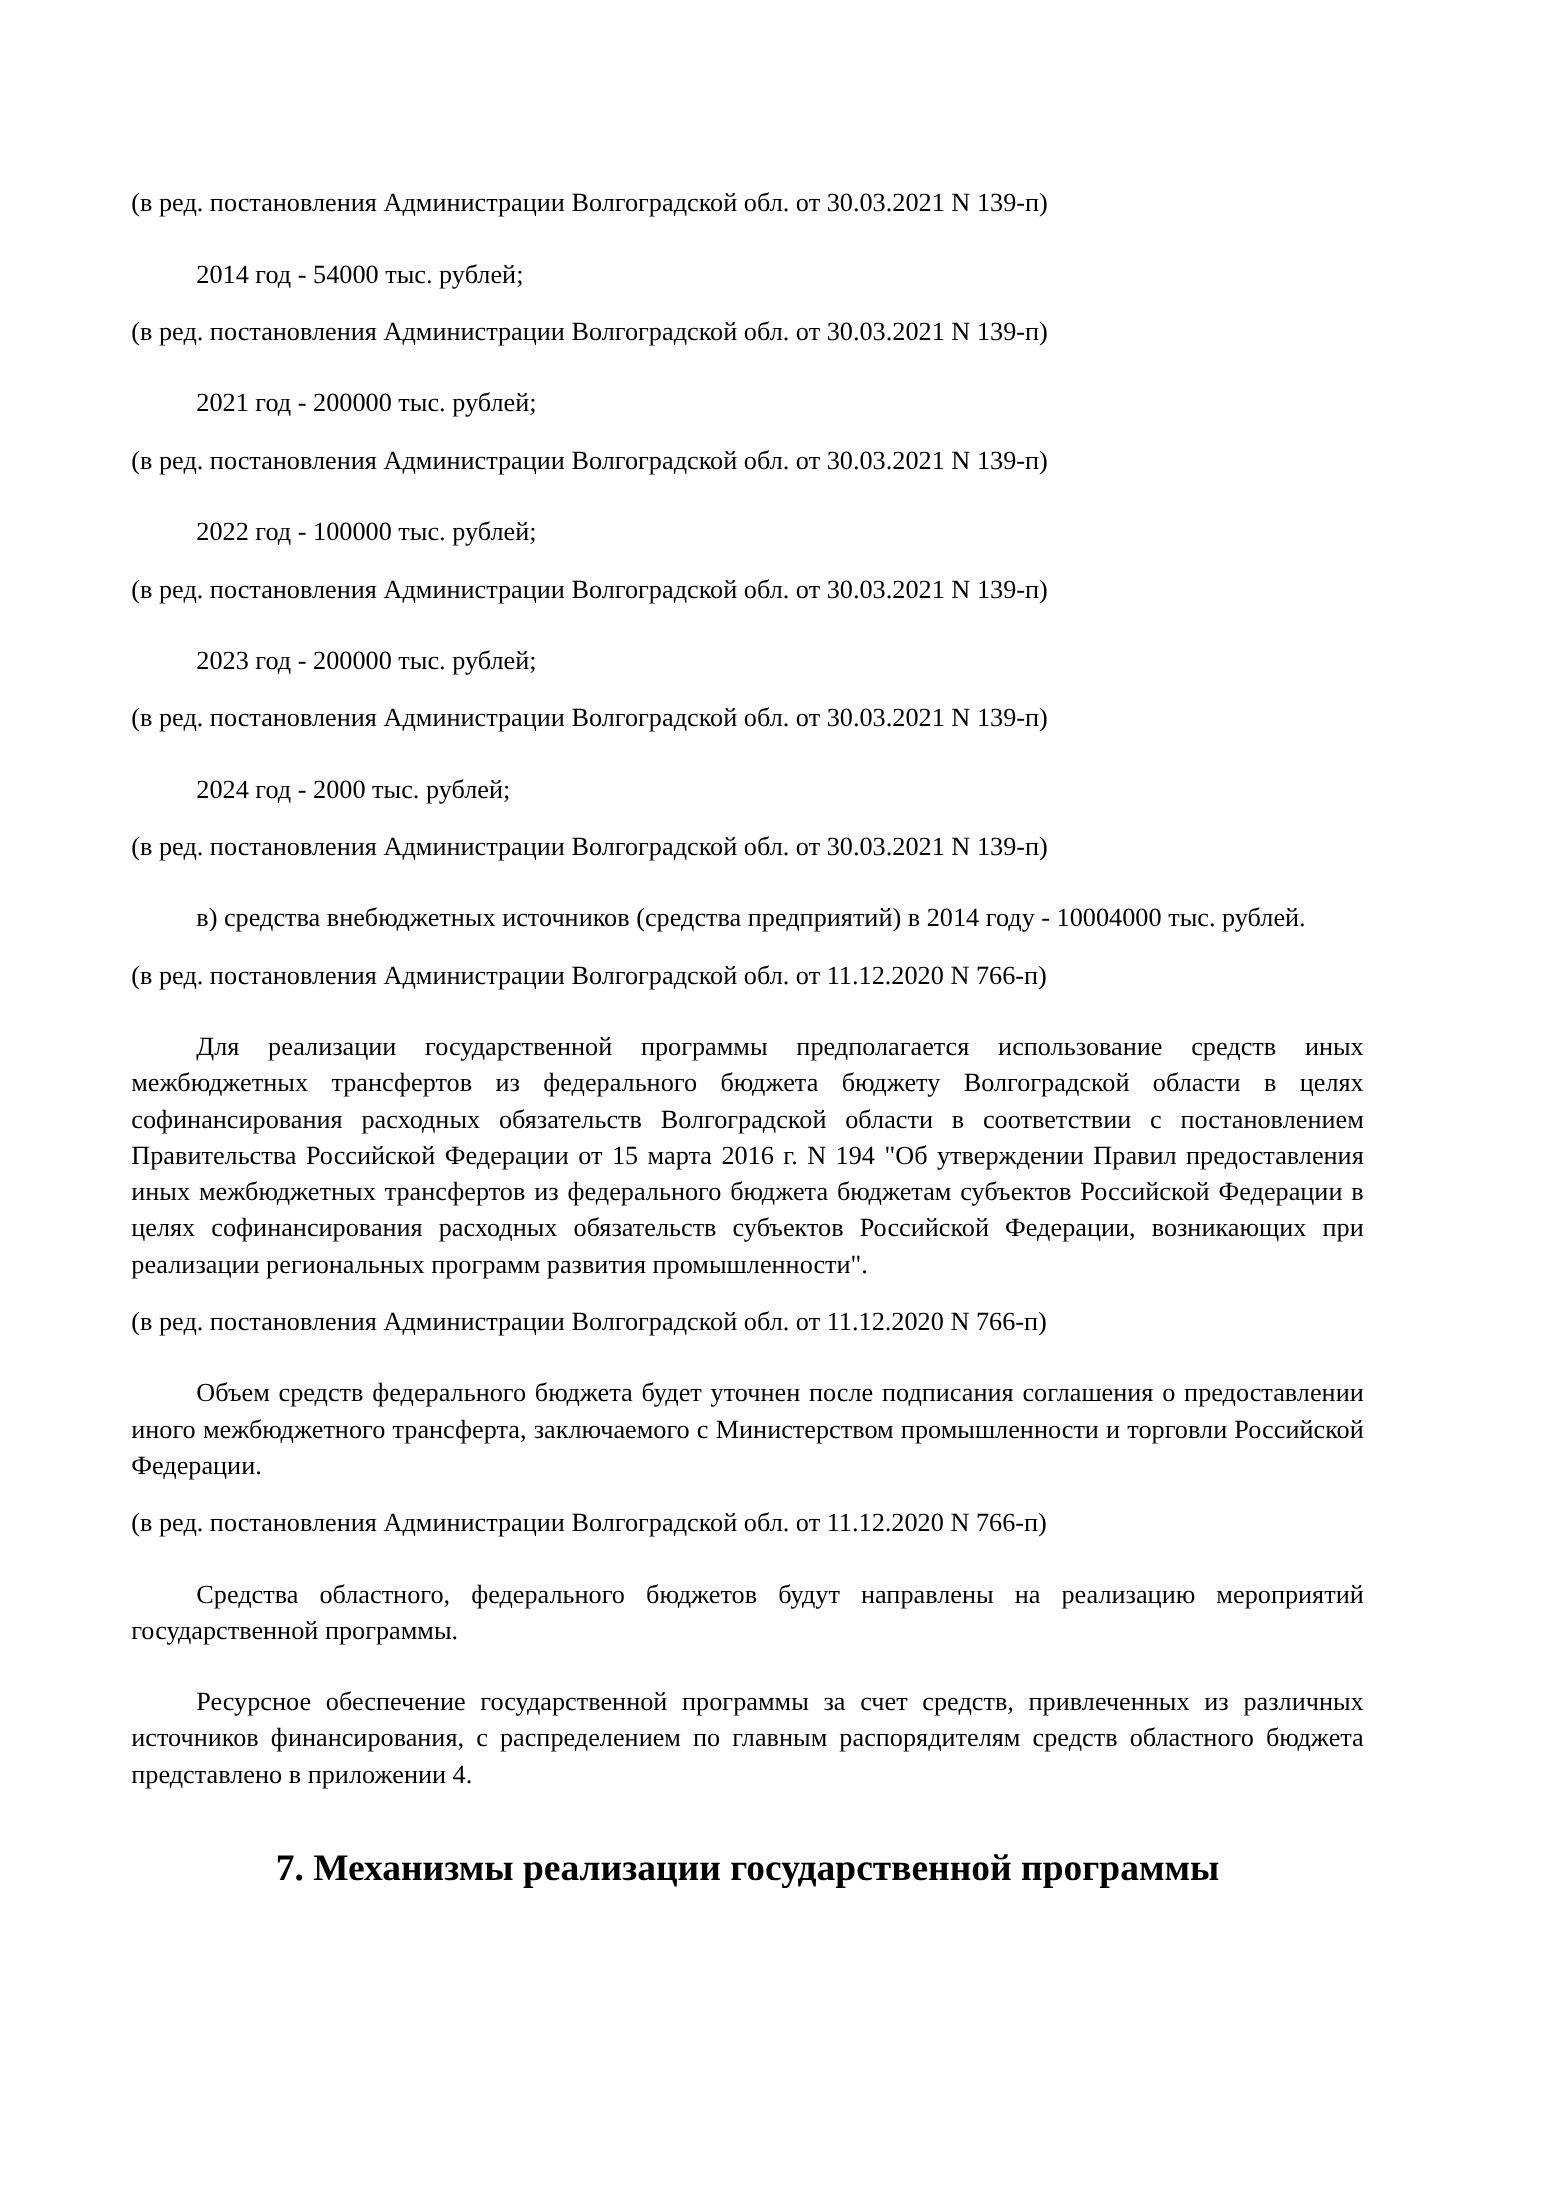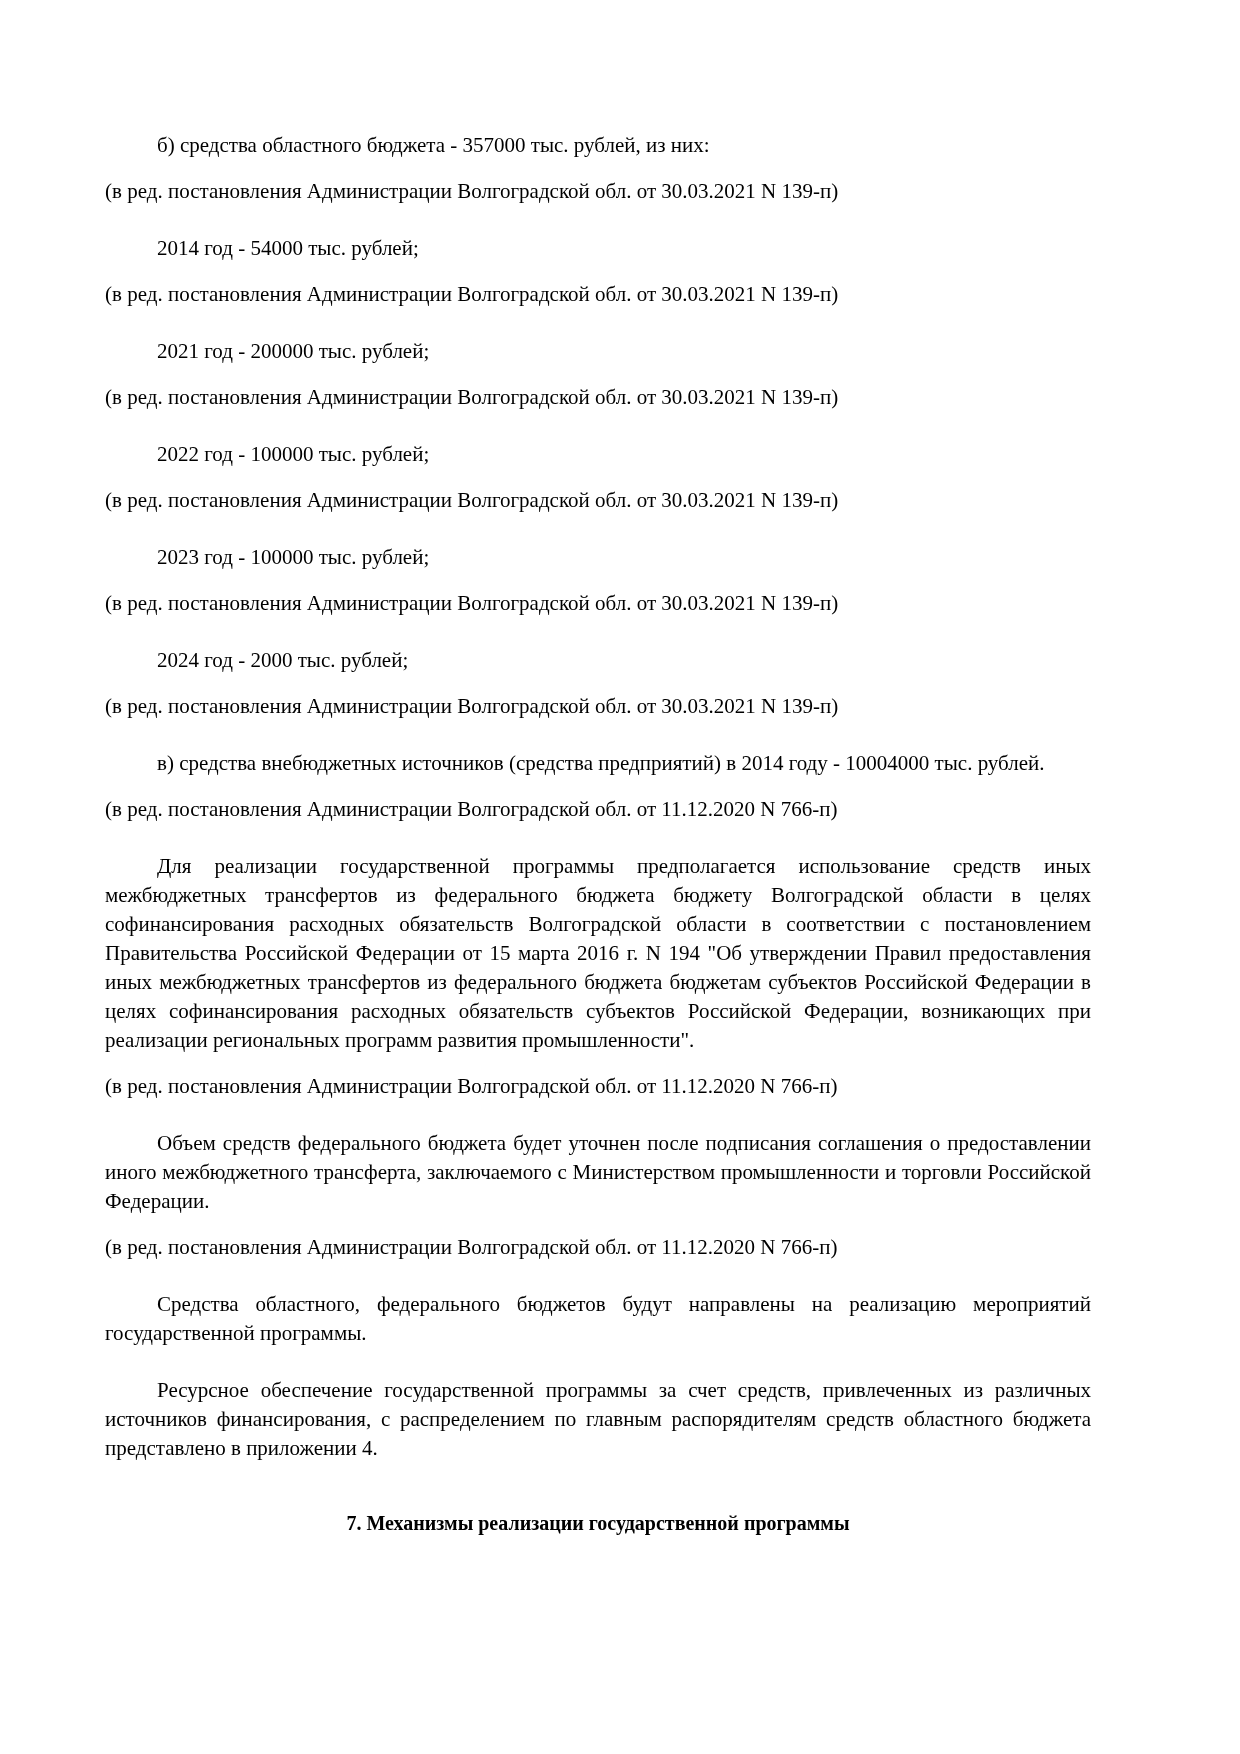--- a/index.html
+++ b/index.html
@@ -43,45 +43,44 @@
   .amendment {
     text-align: left;
     text-indent: 0;
     margin-top: 17px;
   }
 
   
   .heading {
     text-align: center;
     font-weight: bold;
-    font-size: 20px;
+    font-size: 30px;
     margin-top: 46px;
     margin-bottom: 17px;
     text-indent: 0;
   }
 </style>
 </head>
 <body>
 
 <div class="page">
   <div class="doc">
 
-    <p class="para">б) средства областного бюджета - 357000 тыс. рублей, из них:</p>
     <p class="amendment">(в ред. постановления Администрации Волгоградской обл. от 30.03.2021 N 139-п)</p>
 
     <p class="para">2014 год - 54000 тыс. рублей;</p>
     <p class="amendment">(в ред. постановления Администрации Волгоградской обл. от 30.03.2021 N 139-п)</p>
 
     <p class="para">2021 год - 200000 тыс. рублей;</p>
     <p class="amendment">(в ред. постановления Администрации Волгоградской обл. от 30.03.2021 N 139-п)</p>
 
     <p class="para">2022 год - 100000 тыс. рублей;</p>
     <p class="amendment">(в ред. постановления Администрации Волгоградской обл. от 30.03.2021 N 139-п)</p>
 
-    <p class="para">2023 год - 100000 тыс. рублей;</p>
+    <p class="para">2023 год - 200000 тыс. рублей;</p>
     <p class="amendment">(в ред. постановления Администрации Волгоградской обл. от 30.03.2021 N 139-п)</p>
 
     <p class="para">2024 год - 2000 тыс. рублей;</p>
     <p class="amendment">(в ред. постановления Администрации Волгоградской обл. от 30.03.2021 N 139-п)</p>
 
     <p class="para">в) средства внебюджетных источников (средства предприятий) в 2014 году - 10004000 тыс. рублей.</p>
     <p class="amendment">(в ред. постановления Администрации Волгоградской обл. от 11.12.2020 N 766-п)</p>
 
     <p class="para">Для реализации государственной программы предполагается использование средств иных межбюджетных трансфертов из федерального бюджета бюджету Волгоградской области в целях софинансирования расходных обязательств Волгоградской области в соответствии с постановлением Правительства Российской Федерации от 15 марта 2016 г. N 194 "Об утверждении Правил предоставления иных межбюджетных трансфертов из федерального бюджета бюджетам субъектов Российской Федерации в целях софинансирования расходных обязательств субъектов Российской Федерации, возникающих при реализации региональных программ развития промышленности".</p>
     <p class="amendment">(в ред. постановления Администрации Волгоградской обл. от 11.12.2020 N 766-п)</p>

